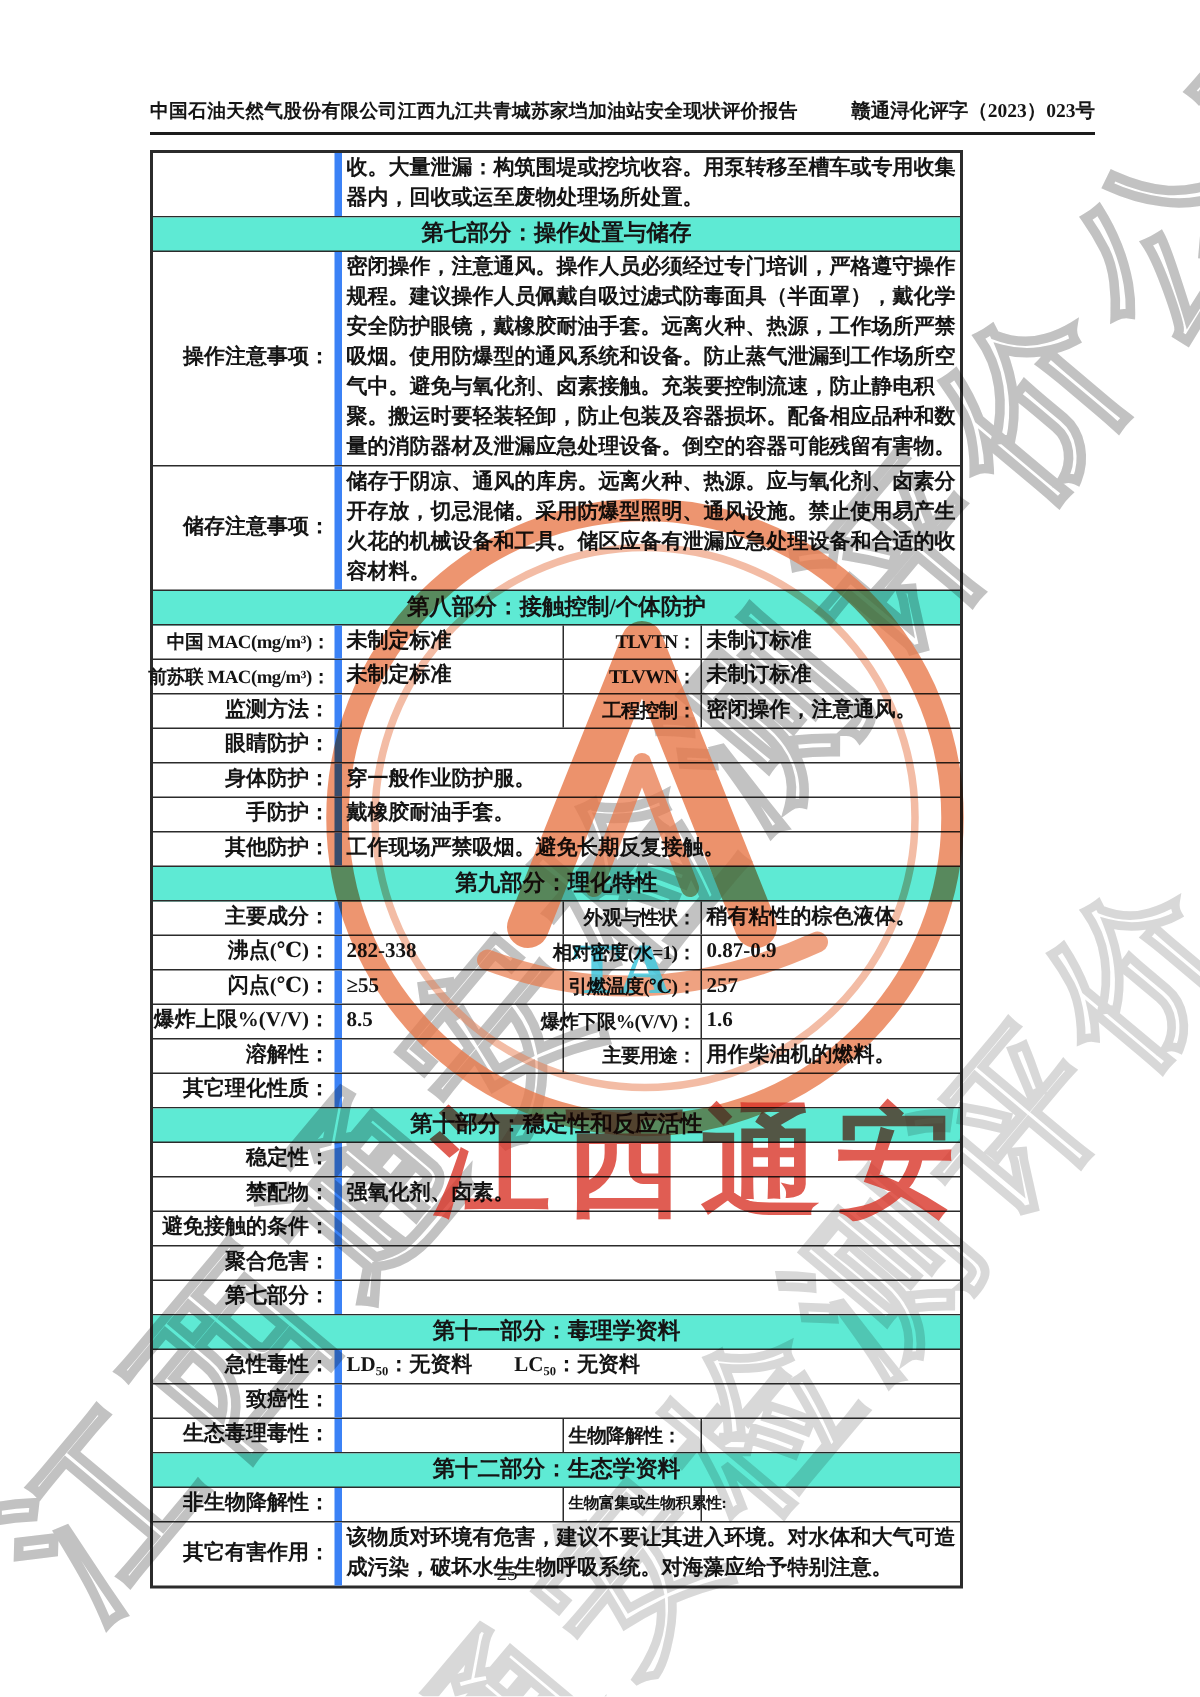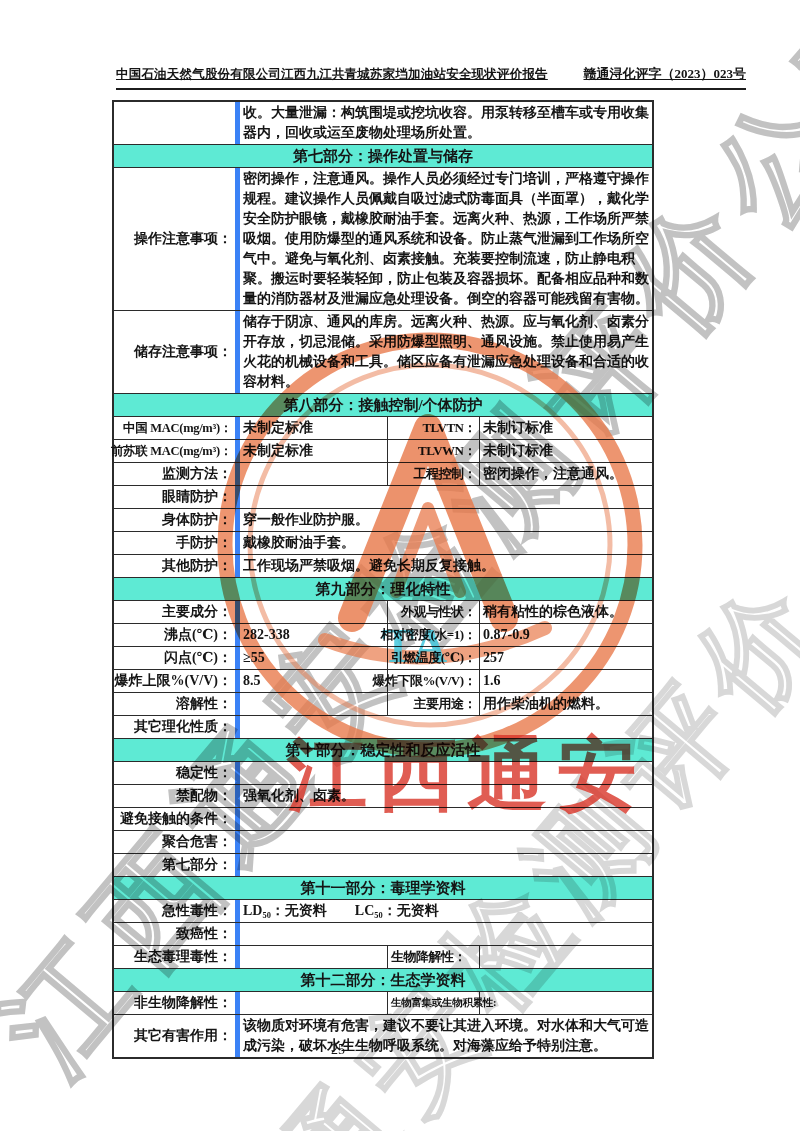--- a/index.html
+++ b/index.html
@@ -6,36 +6,35 @@
   html, body { background: #ffffff; }
   body {
     width: 800px; height: 1131px;
     position: relative;
     overflow: hidden;
     font-family: "Liberation Serif", "DejaVu Serif", serif;
     color: #151515;
   }
   .page-header {
     position: absolute;
-    left: 116px; top: 52px;
+    left: 100px; top: 52px;
     width: 630px; height: 38px;
     display: flex;
     justify-content: space-between;
     align-items: flex-end;
     border-bottom: 2px solid #1c1c1c;
     padding-bottom: 5px;
     font-weight: 700;
-    text-decoration: underline;
   }
   .page-header .h-left  { font-size: 12.5px; letter-spacing: 0.2px; }
   .page-header .h-right { font-size: 13px; white-space: nowrap; }
 
   .doc-table {
     position: absolute;
-    left: 112px; top: 100px;
+    left: 100px; top: 100px;
     width: 542px;
     border: 2px solid #2b2b2b;
     background: transparent;
   }
   .tr {
     display: flex;
     align-items: stretch;
     border-bottom: 1px solid #2b2b2b;
     min-height: 21px;
     font-size: 14px;

